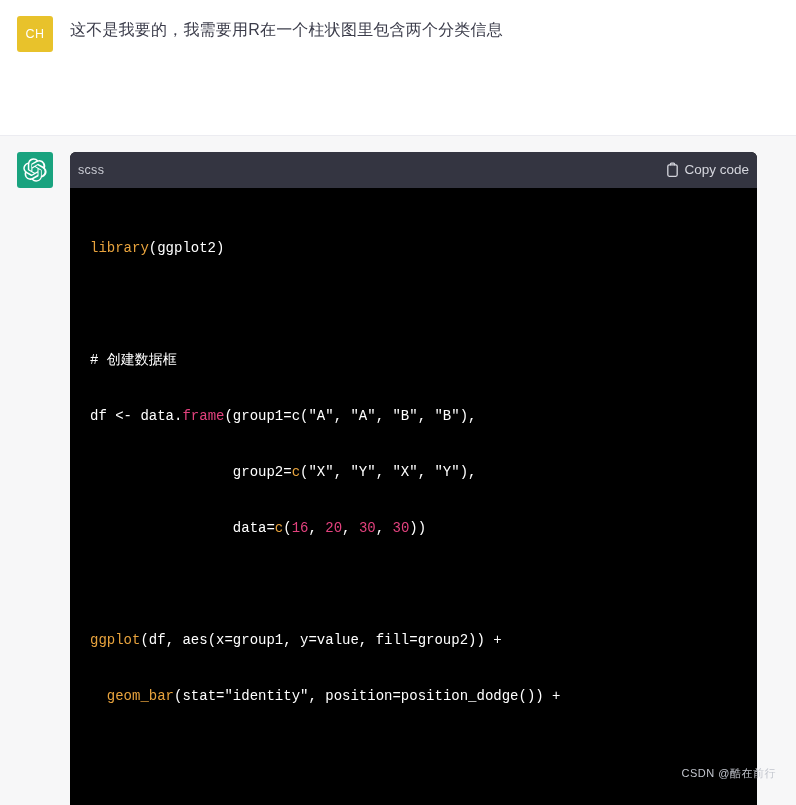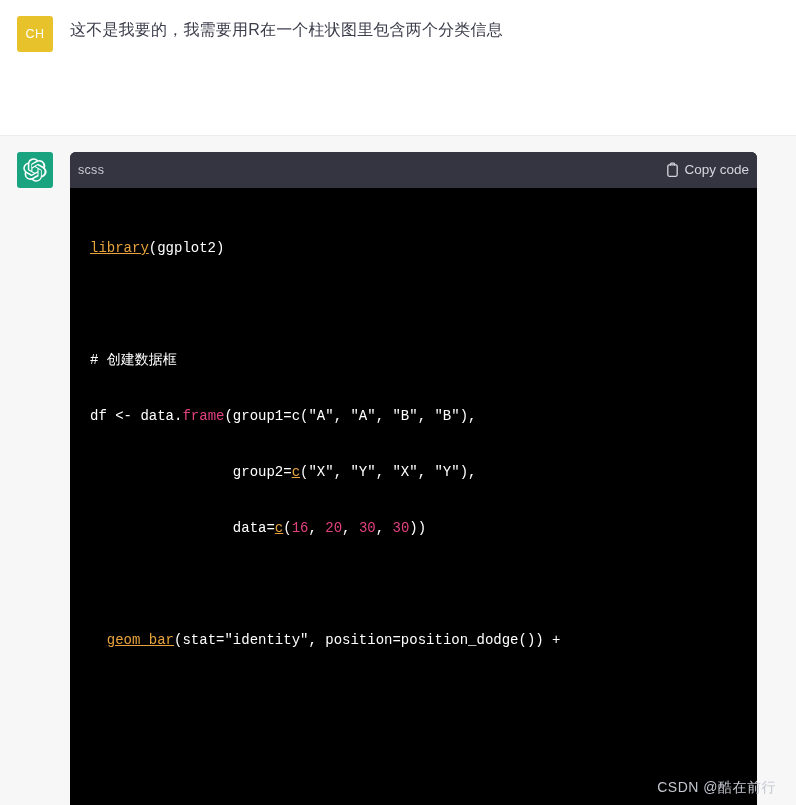--- a/index.html
+++ b/index.html
@@ -116,32 +116,32 @@
     background: #000000;
     padding: 18px 20px 22px 20px;
     font-family: "Liberation Mono", "DejaVu Sans Mono", monospace;
     font-size: 14px;
     line-height: 28px;
     white-space: pre;
     color: #e6e6e6;
     overflow: hidden;
   }
   .code-body .ln { display: block; min-height: 28px; }
-  .tk-fn   { color: #e8a33d; text-decoration: underline; }
+  .tk-fn   { color: #e8a33d; }
   .tk-pink { color: #e3427e; }
   .tk-plain{ color: #ffffff; }
   .tk-cmt  { color: #ffffff; text-align: right; }
 
   
   .watermark {
     position: absolute;
     right: 20px;
-    bottom: 8px;
+    bottom: 24px;
     color: #c3c6ce;
-    font-size: 14px;
+    font-size: 11px;
     letter-spacing: 0.5px;
     user-select: none;
   }
 </style>
 </head>
 <body>
 
 <div class="chat">
 
   <div class="msg msg-user">
@@ -182,20 +182,21 @@
         </div>
 
         <div class="code-body">
 <span class="ln"><span class="tk-fn">library</span><span class="tk-plain">(ggplot2)</span></span>
 <span class="ln"> </span>
 <span class="ln"><span class="tk-cmt"># 创建数据框</span></span>
 <span class="ln"><span class="tk-plain">df &lt;- data.</span><span class="tk-pink">frame</span><span class="tk-plain">(group1=c("A", "A", "B", "B"),</span></span>
 <span class="ln"><span class="tk-plain">                 group2=</span><span class="tk-fn">c</span><span class="tk-plain">("X", "Y", "X", "Y"),</span></span>
 <span class="ln"><span class="tk-plain">                 data=</span><span class="tk-fn">c</span><span class="tk-plain">(</span><span class="tk-pink">16</span><span class="tk-plain">, </span><span class="tk-pink">20</span><span class="tk-plain">, </span><span class="tk-pink">30</span><span class="tk-plain">, </span><span class="tk-pink">30</span><span class="tk-plain">))</span></span>
 <span class="ln"> </span>
+<span class="ln"><span class="tk-fn">ggplot</span><span class="tk-plain">(df, aes(x=group1, y=value, fill=group2)) +</span></span>
 <span class="ln"><span class="tk-plain">  </span><span class="tk-fn">geom_bar</span><span class="tk-plain">(stat="identity", position=position_dodge()) +</span></span>
 
 
 
 
         </div>
       </div>
 
     </div>
   </div>

